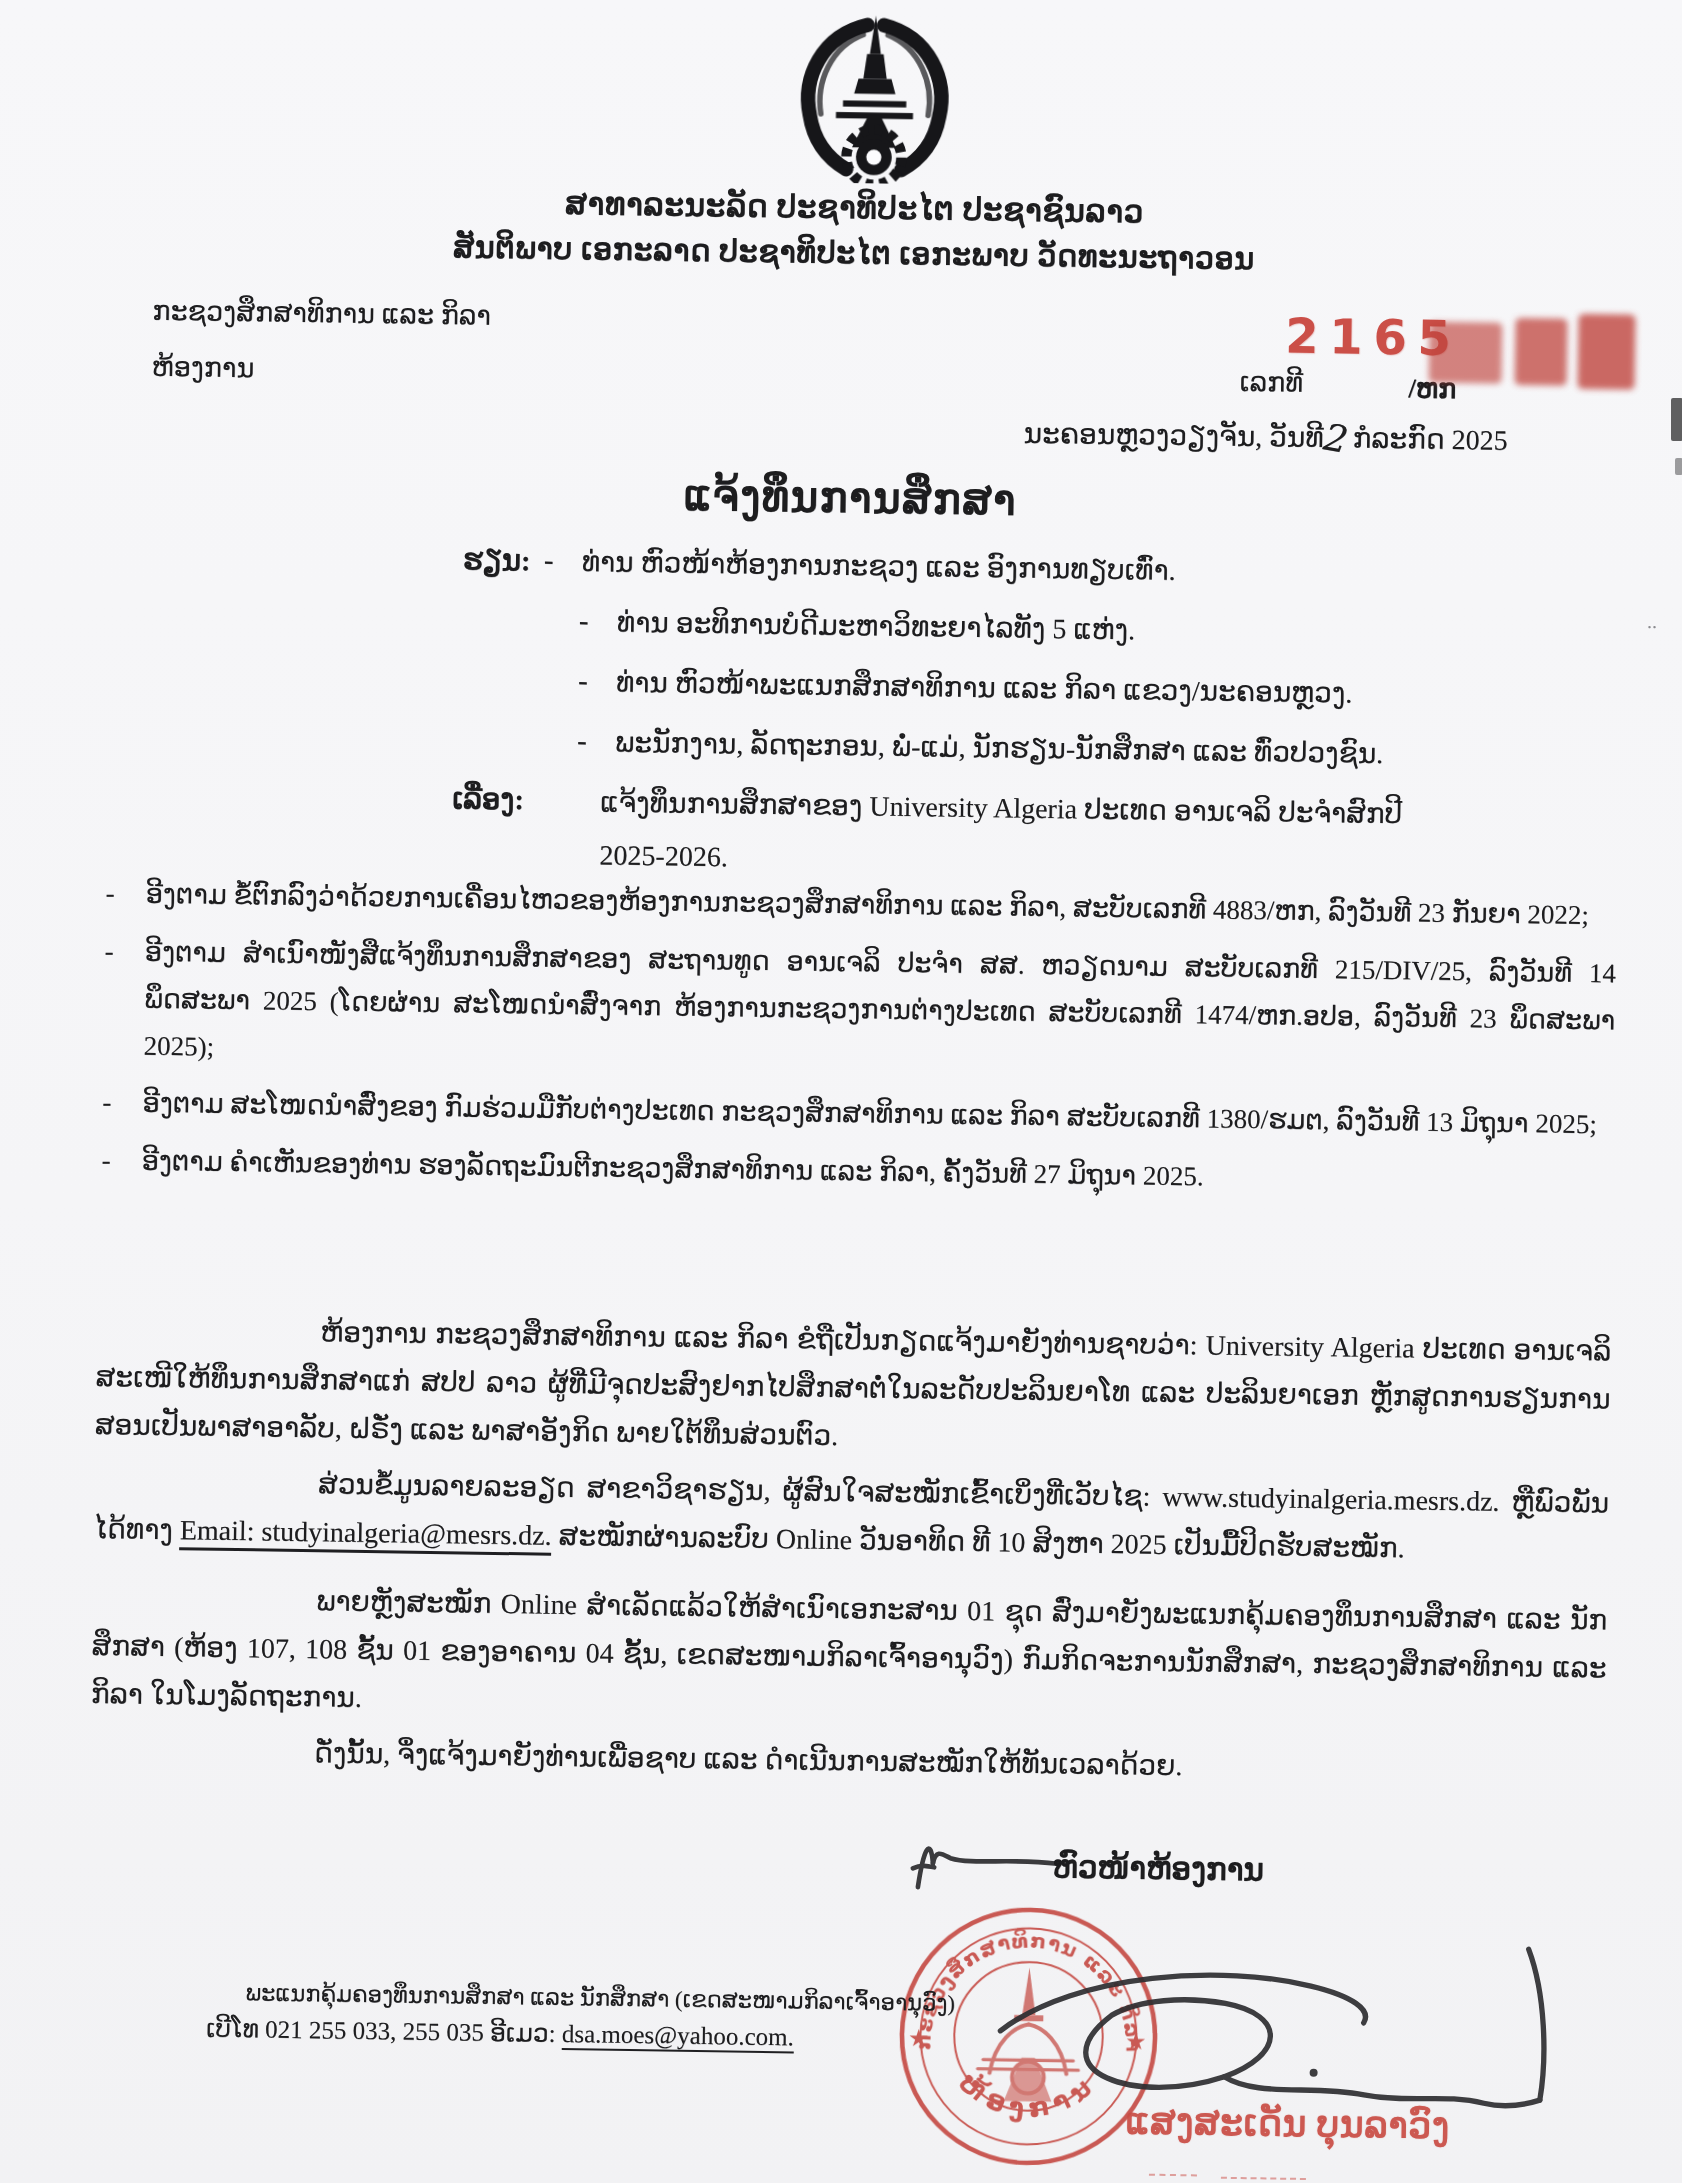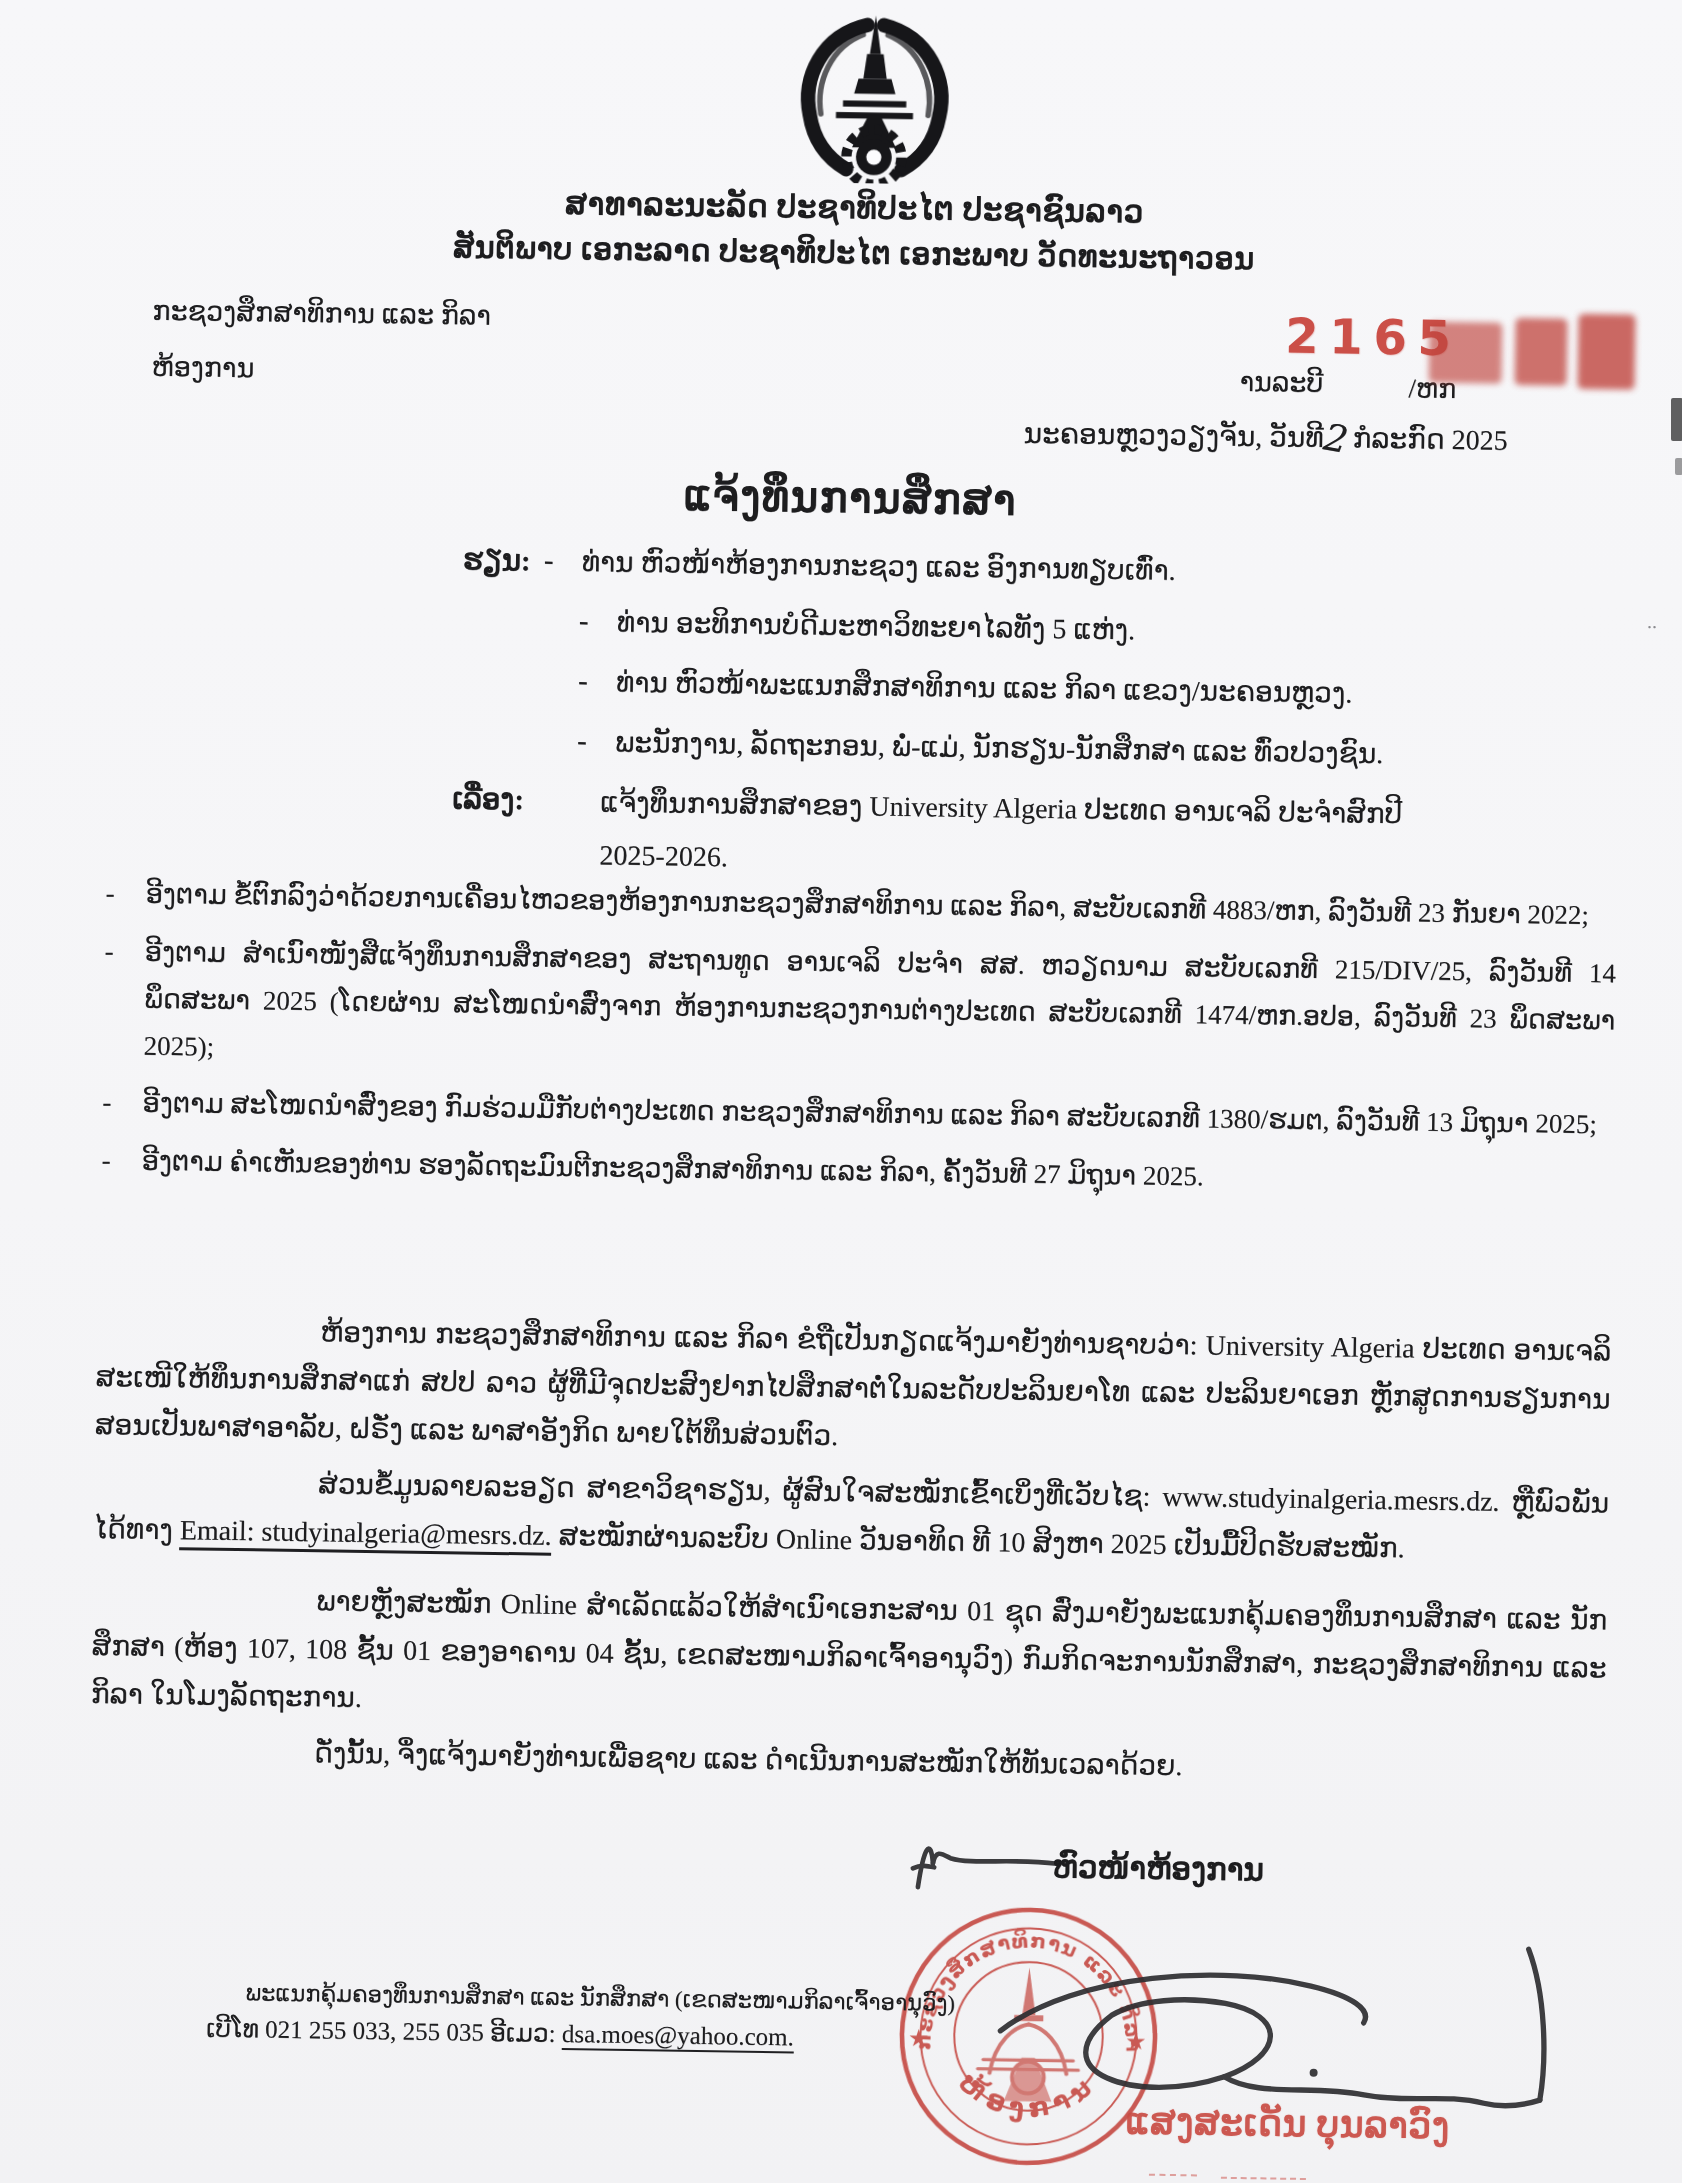--- a/index.html
+++ b/index.html
@@ -20,21 +20,21 @@
 
   .org{left:141px;top:293px;font-size:27px;line-height:56px;white-space:nowrap;}
 
   .ref-label{left:1229px;top:360px;font-size:27px;}
   .ref-number{
     left:1274px;top:305px;font-size:48px;line-height:1;
     font-family:"DejaVu Sans",sans-serif;font-weight:700;
     color:#c8413a;letter-spacing:10.7px;opacity:.92;
     text-shadow:0.7px 0.7px 1.3px rgba(200,65,58,.35);
   }
-  .ref-suffix{left:1398px;top:364px;font-size:27px;}
+  .ref-suffix{left:1398px;top:364px;font-size:27px;font-weight:bold;}
   .smudge{background:#c0453e;filter:blur(3.3px);opacity:.65;border-radius:5.3px;}
 
   .dateline{top:406px;right:185px;font-size:28px;white-space:nowrap;}
   .hand-day{
     display:inline-block;font-family:"DejaVu Serif",serif;font-style:italic;
     font-size:37px;transform:rotate(9deg) translateY(4px);margin:0 4px 0 1.3px;
     color:#202022;
   }
 
   .doc-title{top:473px;font-size:42px;letter-spacing:1.3px;}
@@ -104,21 +104,21 @@
   </div>
 
   <div class="abs center hdr1 b ink">ສາທາລະນະລັດ ປະຊາທິປະໄຕ ປະຊາຊົນລາວ</div>
   <div class="abs center hdr2 b ink">ສັນຕິພາບ ເອກະລາດ ປະຊາທິປະໄຕ ເອກະພາບ ວັດທະນະຖາວອນ</div>
 
   <div class="abs org ink">
     <div>ກະຊວງສຶກສາທິການ ແລະ ກິລາ</div>
     <div>ຫ້ອງການ</div>
   </div>
 
-  <span class="abs ref-label ink">ານລະບີ</span>
+  <span class="abs ref-label ink">ເລກທີ</span>
   <span class="abs ref-number">2165</span>
   <span class="abs ref-suffix ink">/ຫກ</span>
   <div class="abs smudge" style="left:1418px;top:313px;width:73px;height:61px;"></div>
   <div class="abs smudge" style="left:1504px;top:308px;width:52px;height:67px;opacity:.75;"></div>
   <div class="abs smudge" style="left:1567px;top:303px;width:57px;height:75px;opacity:.8;"></div>
 
   <div class="abs dateline ink">
     <span>ນະຄອນຫຼວງວຽງຈັນ, ວັນທີ</span><span class="hand-day">2</span><span>ກໍລະກົດ 2025</span>
   </div>
 

